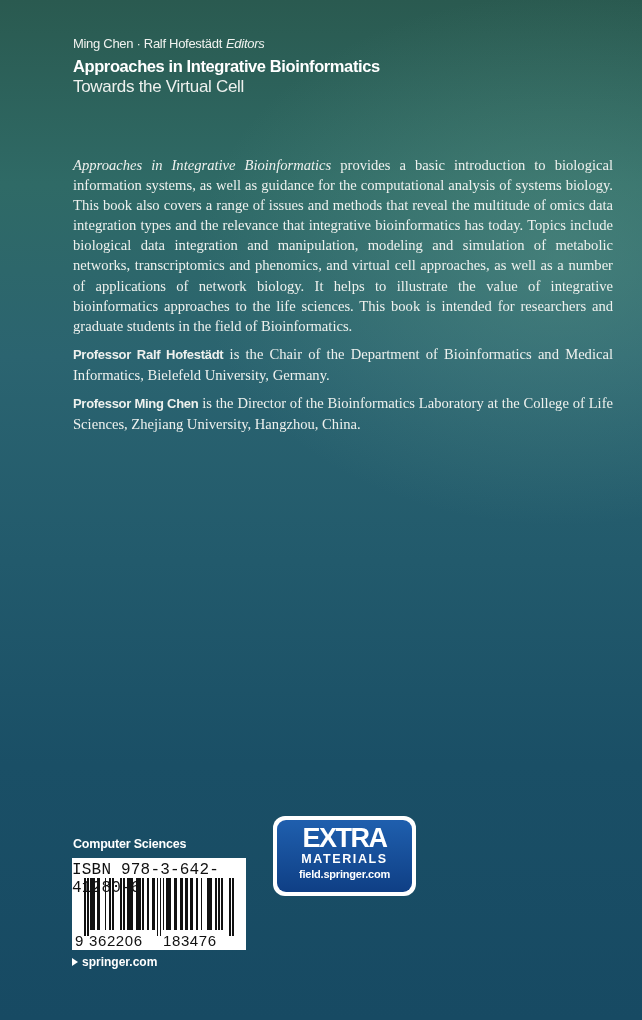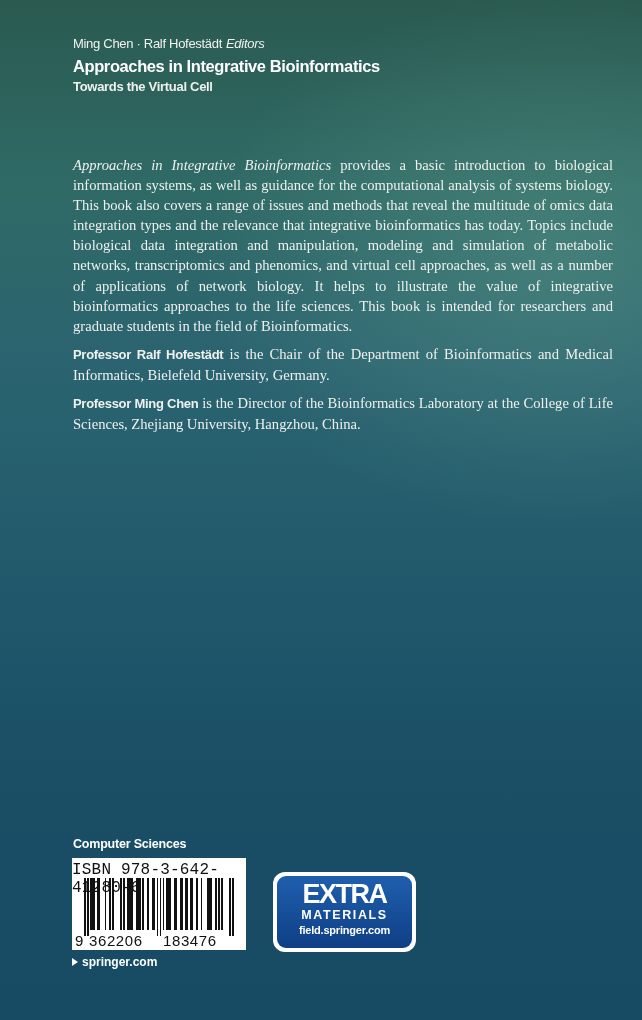--- a/index.html
+++ b/index.html
@@ -8,21 +8,21 @@
       background:
         radial-gradient(ellipse 520px 380px at 560px 260px, rgba(110,170,150,0.35), rgba(0,0,0,0) 70%),
         linear-gradient(180deg, #2a5a50 0%, #2f6a66 18%, #2b6470 35%, #225a6c 55%, #1a4f66 75%, #174a63 100%);
       font-family: "Liberation Serif", serif;
       color: #f2f4f2;
     }
     .header { position: absolute; left: 73px; top: 36px; }
     .editors { font-family: "Liberation Sans", sans-serif; font-size: 13px; letter-spacing: -0.3px; color: #f0f2ef; line-height: 16px; }
     .editors .role { font-style: italic; margin-left: 4px; }
     .title { font-family: "Liberation Sans", sans-serif; font-weight: bold; font-size: 16.5px; letter-spacing: -0.4px; color: #ffffff; margin-top: 4px; line-height: 20px; }
-    .subtitle { font-family: "Liberation Sans", sans-serif; font-size: 13px; letter-spacing: -0.3px; color: #eef1ee; margin-top: 3px; line-height: 16px; font-weight: bold; }
+    .subtitle { font-family: "Liberation Sans", sans-serif; font-size: 17px; letter-spacing: -0.3px; color: #eef1ee; margin-top: 3px; line-height: 16px; }
 
     .blurb { position: absolute; left: 73px; top: 155px; width: 540px; font-size: 14.6px; line-height: 20.1px; color: #eef1ee; text-align: justify; }
     .blurb p { margin: 0 0 8px 0; }
     .blurb em { font-style: italic; }
     .bio-name { font-family: "Liberation Sans", sans-serif; font-weight: bold; font-size: 13px; letter-spacing: -0.3px; }
 
     .subject { position: absolute; left: 73px; top: 837px; font-family: "Liberation Sans", sans-serif; font-weight: bold; font-size: 12.5px; letter-spacing: -0.2px; color: #ffffff; }
 
     .barcode { position: absolute; left: 72px; top: 858px; width: 174px; height: 92px; background: #ffffff; }
     .isbn-text { position: absolute; left: 0; right: 0; top: 3px; text-align: left; font-family: "Liberation Mono", monospace; font-size: 16px; color: #111; letter-spacing: 0.2px; }
@@ -31,21 +31,21 @@
     .bar.guard { height: 58px; }
     .gap { height: 52px; }
     .ean { position: absolute; left: 0; right: 0; bottom: 1px; font-family: "Liberation Sans", sans-serif; font-size: 15px; color: #111; }
     .ean .first { position: absolute; left: 3px; bottom: 0; }
     .ean .left { position: absolute; left: 17px; bottom: 0; letter-spacing: 0.6px; }
     .ean .right { position: absolute; left: 91px; bottom: 0; letter-spacing: 0.6px; }
 
     .springer-link { position: absolute; left: 72px; top: 955px; font-family: "Liberation Sans", sans-serif; font-weight: bold; font-size: 12px; color: #ffffff; display: flex; align-items: center; gap: 4px; }
     .springer-link .arrow { width: 0; height: 0; border-top: 4px solid transparent; border-bottom: 4px solid transparent; border-left: 6px solid #ffffff; }
 
-    .extra-badge { position: absolute; left: 273px; top: 872px; width: 143px; height: 80px; background: #ffffff; border-radius: 12px; box-sizing: border-box; padding: 4px; }
+    .extra-badge { position: absolute; left: 273px; top: 816px; width: 143px; height: 80px; background: #ffffff; border-radius: 12px; box-sizing: border-box; padding: 4px; }
     .extra-inner { width: 100%; height: 100%; border-radius: 9px; background: linear-gradient(180deg, #1f5fae 0%, #0f3f85 100%); text-align: center; color: #ffffff; font-family: "Liberation Sans", sans-serif; box-sizing: border-box; padding-top: 4px; }
     .extra-big { font-weight: bold; font-size: 27px; line-height: 28px; letter-spacing: -1.5px; }
     .extra-mat { font-weight: bold; font-size: 12.5px; letter-spacing: 1.6px; line-height: 15px; }
     .extra-url { font-weight: bold; font-size: 11px; letter-spacing: -0.2px; line-height: 15px; }
   </style>
 </head>
 <body>
 
 <div class="header">
   <div class="editors">

